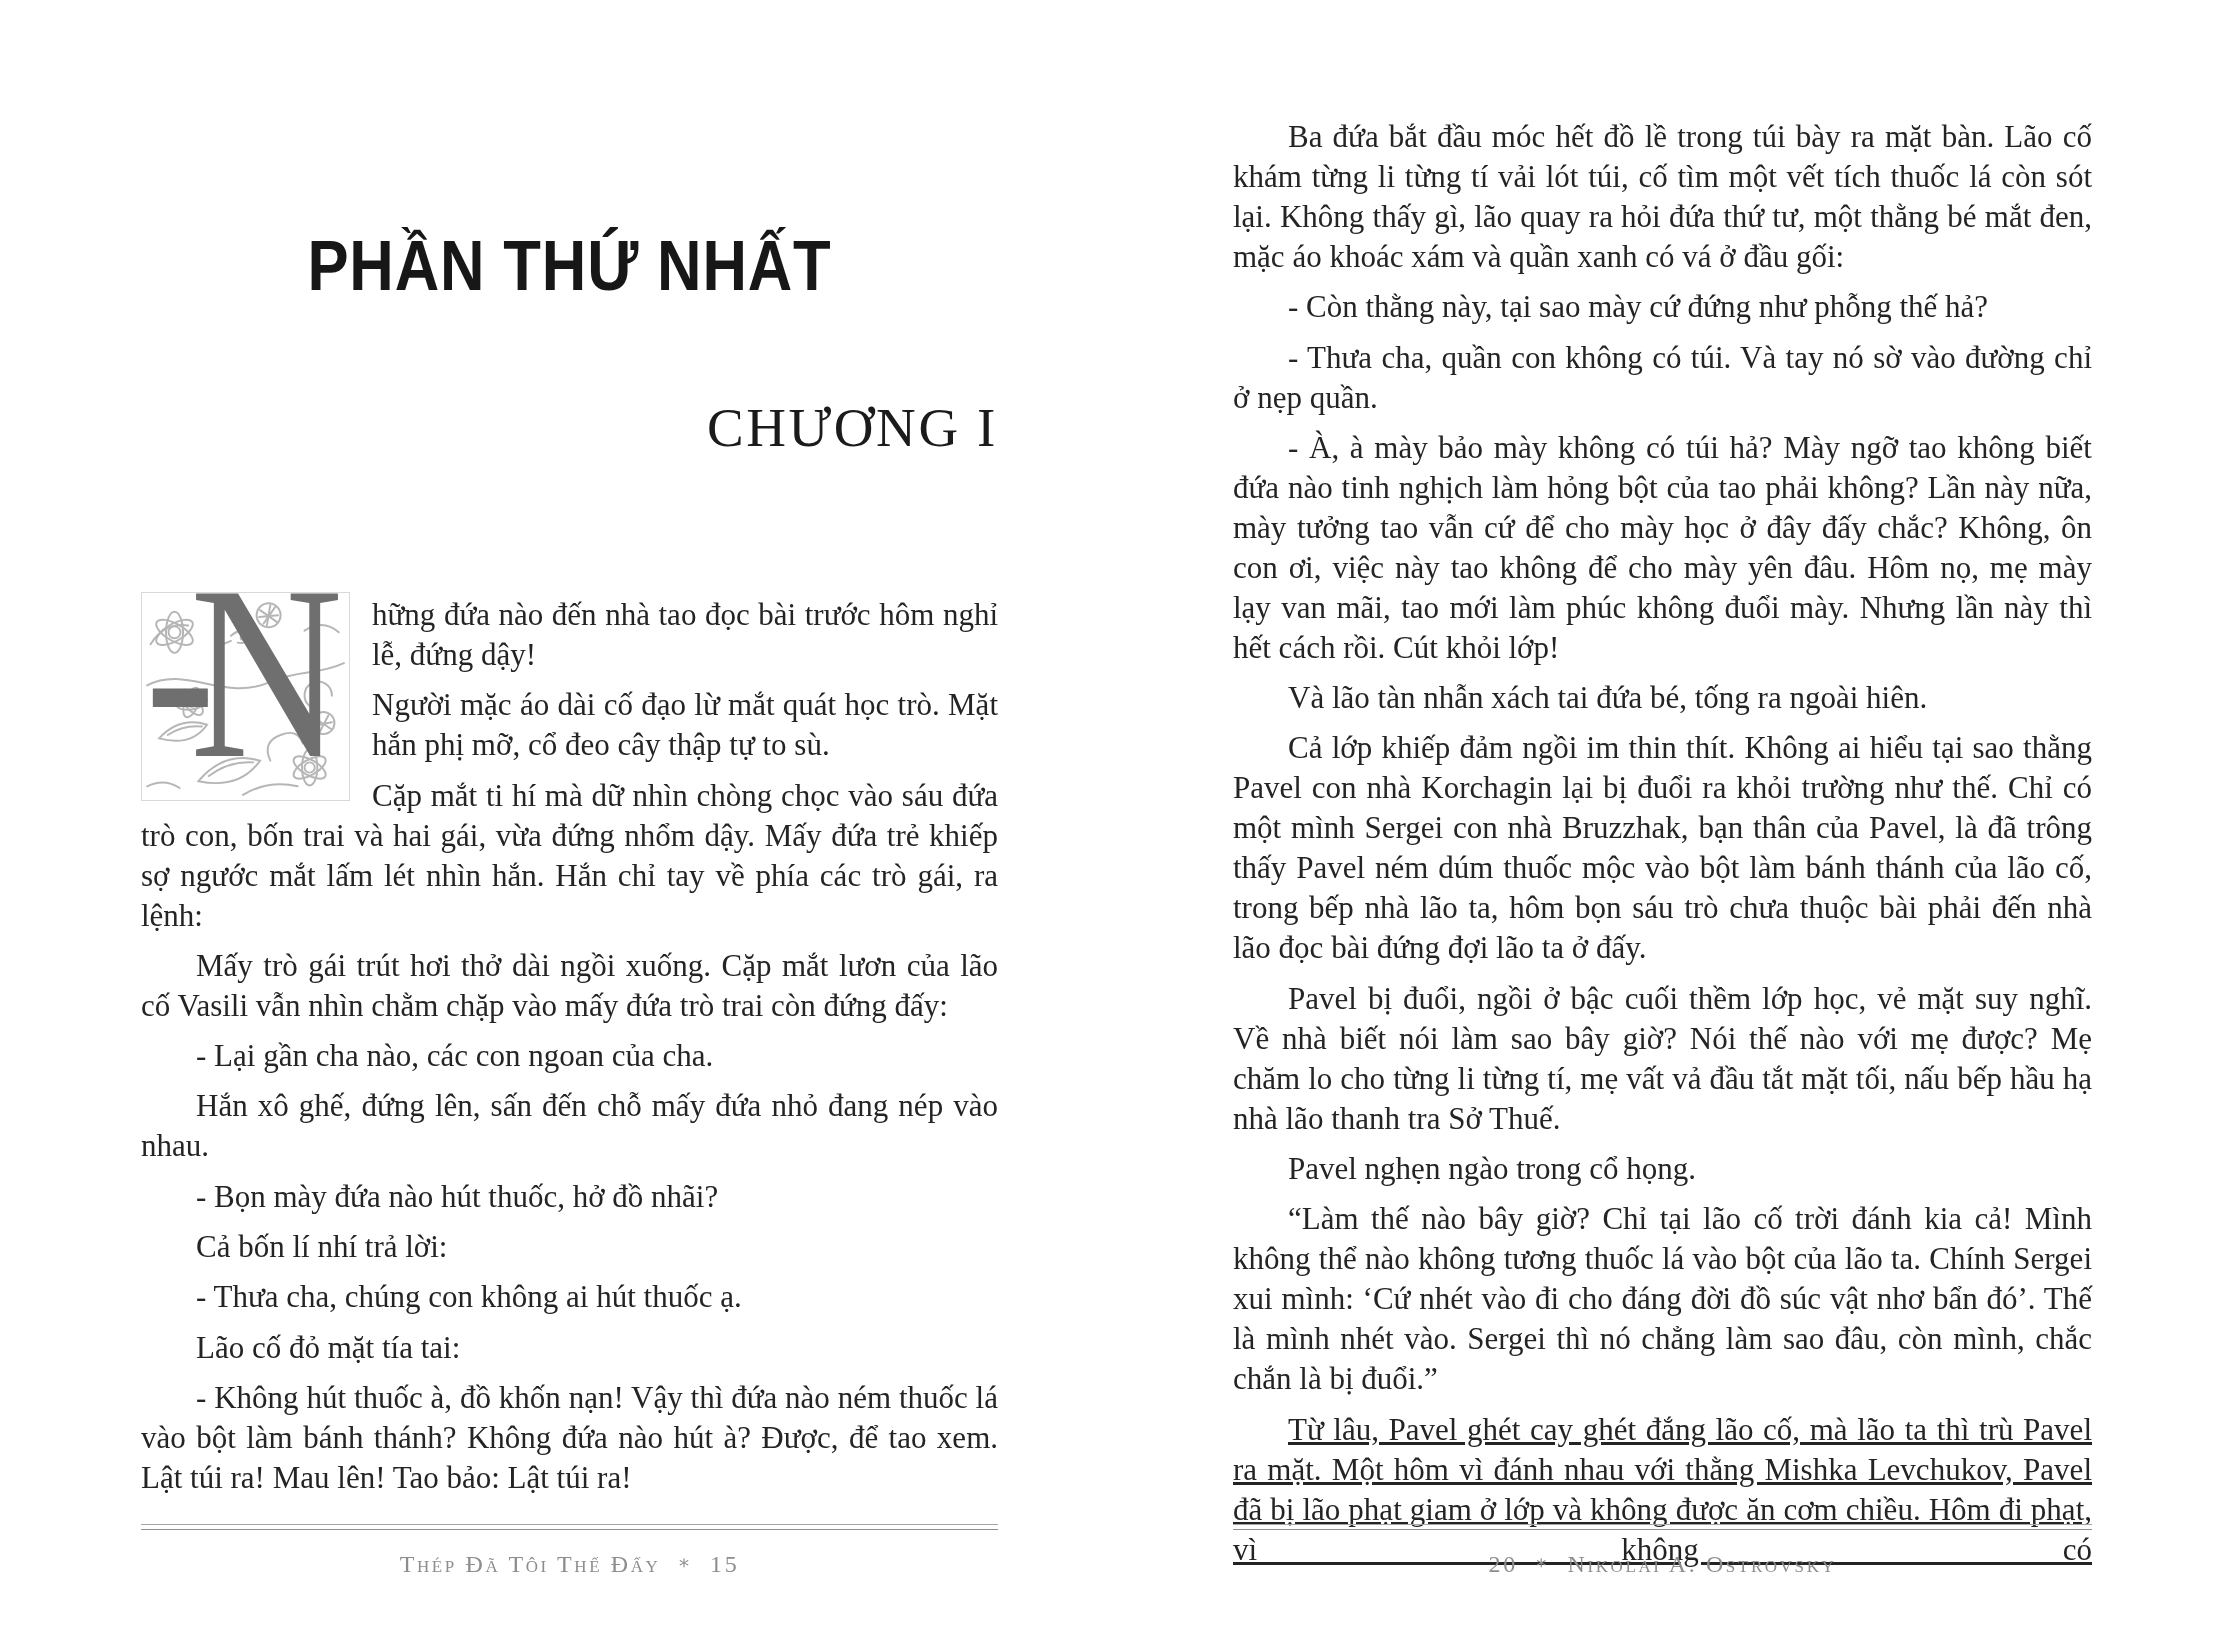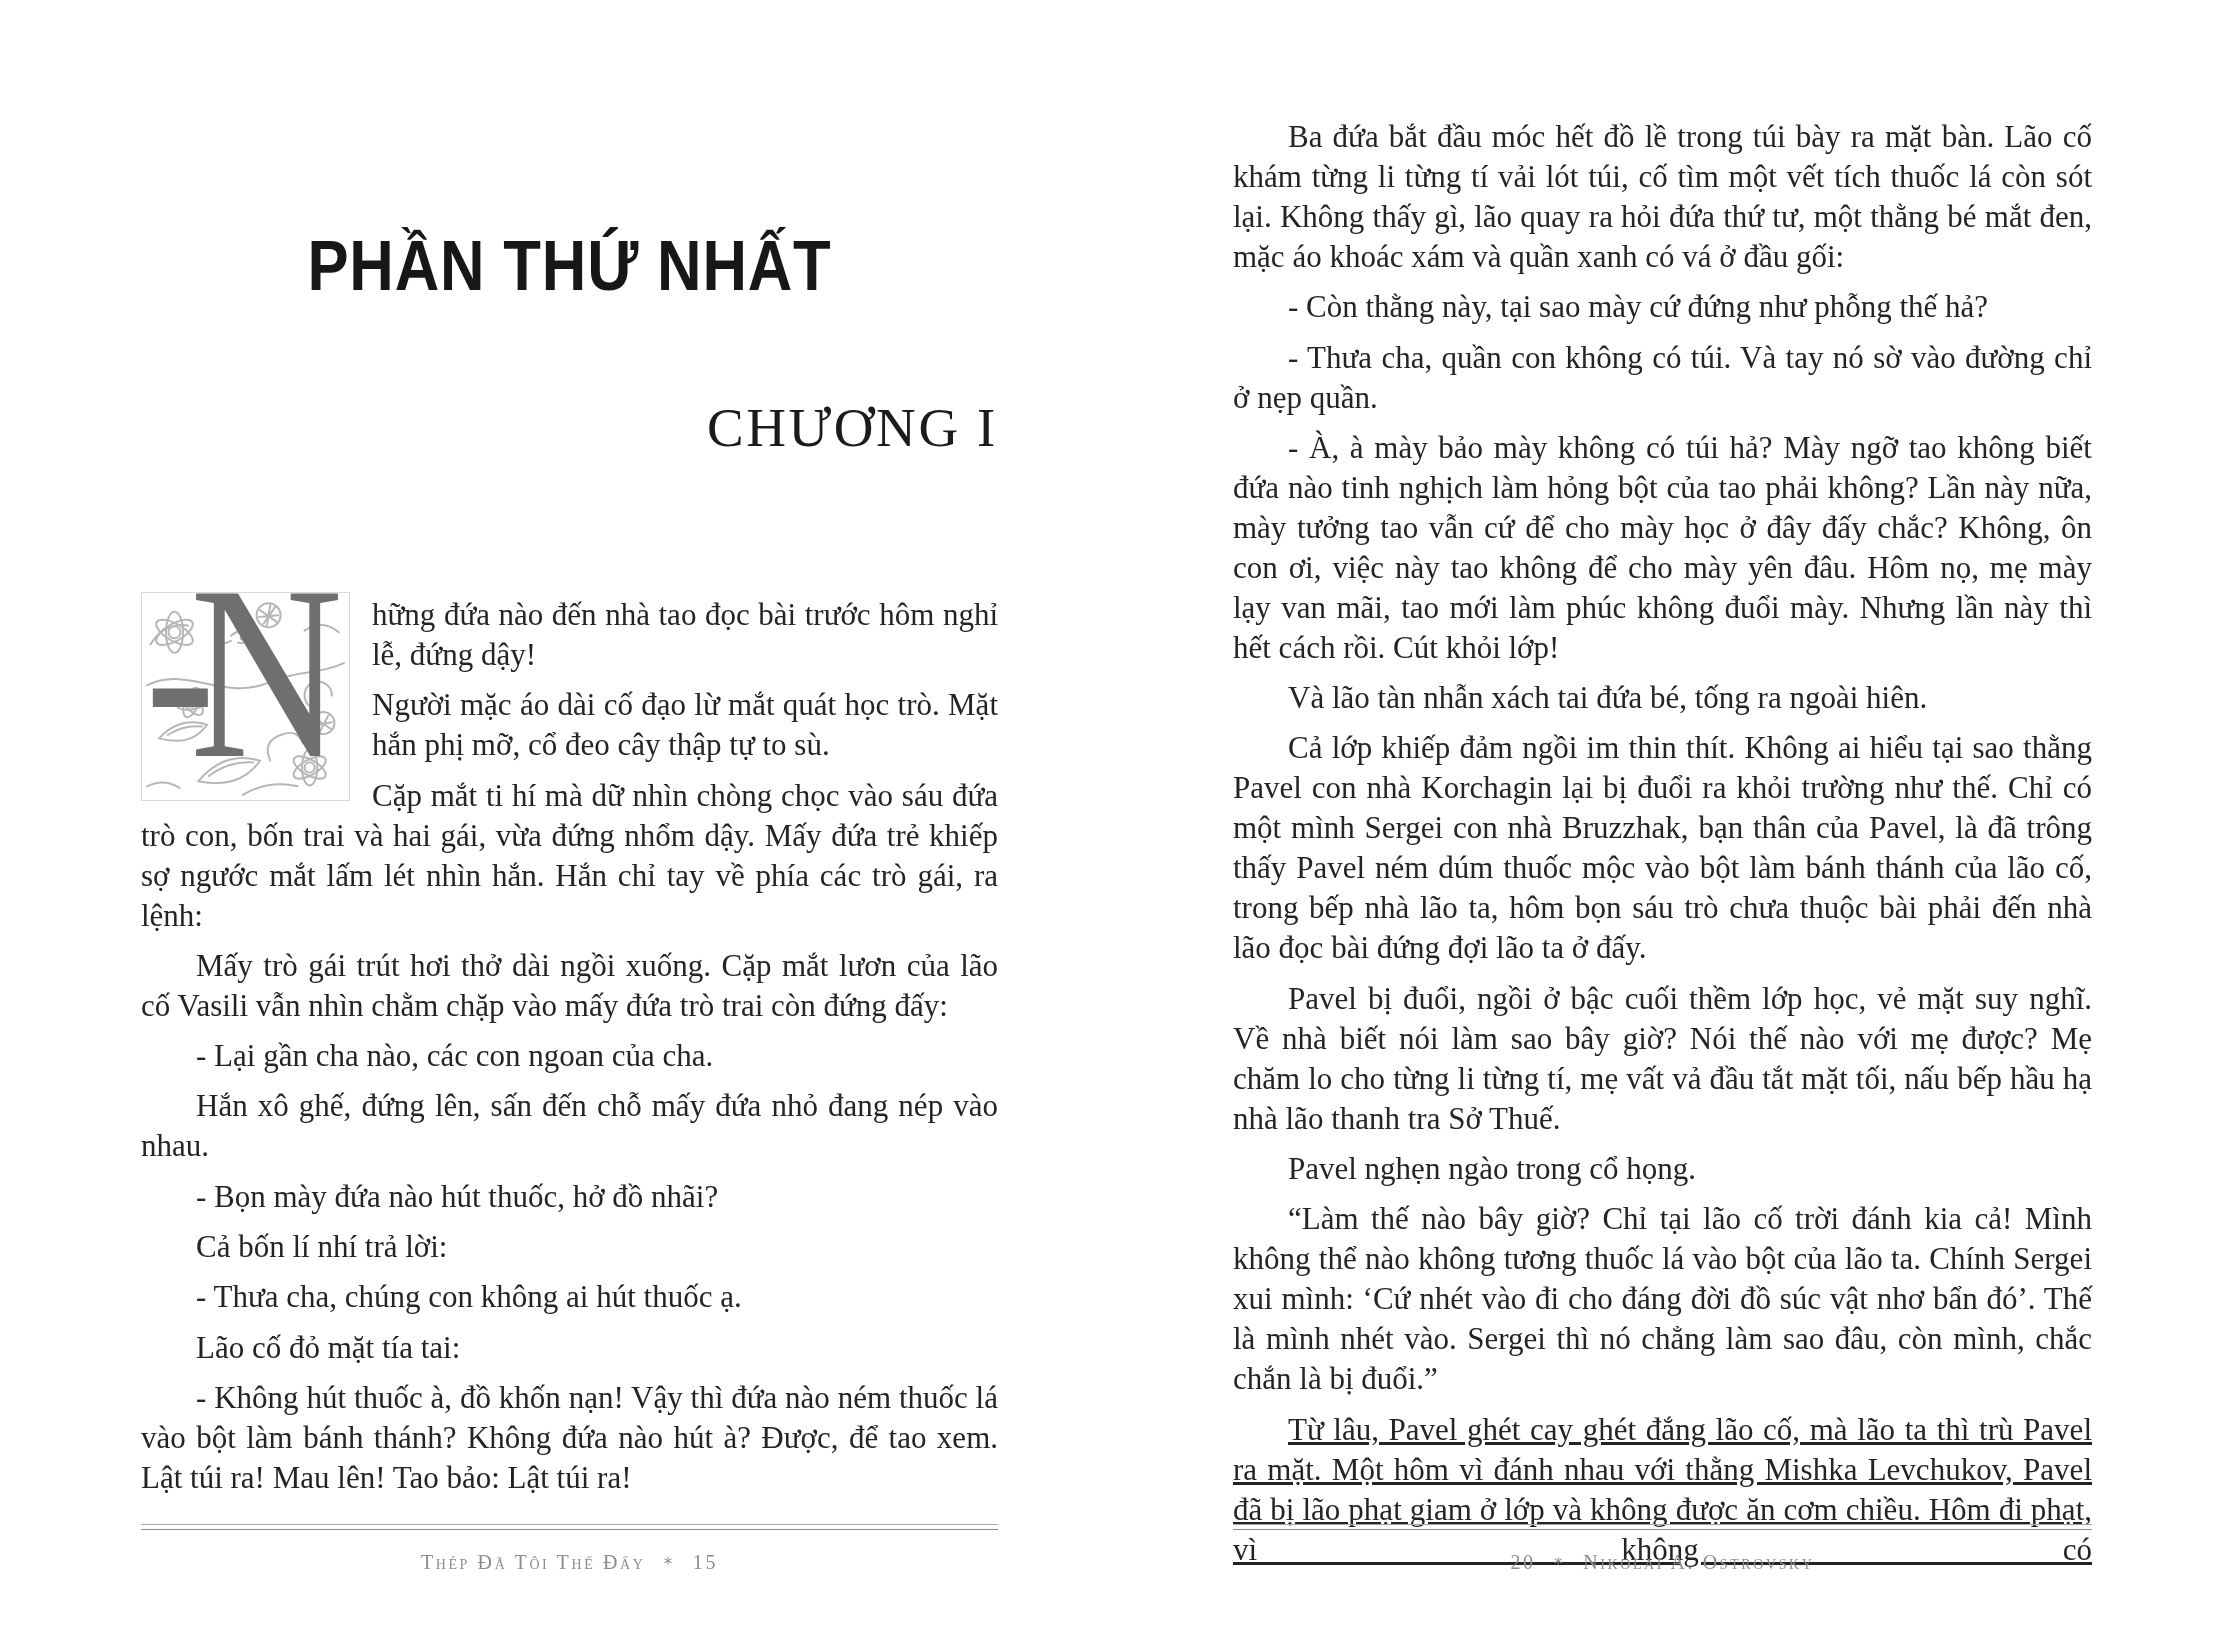--- a/index.html
+++ b/index.html
@@ -43,21 +43,21 @@
     font-size:249px;line-height:1;color:#6f6f6f;
     letter-spacing:-0.12em;transform:scaleX(0.85);transform-origin:left top;
   }
 
   .footer-rule{
     position:absolute;top:1524px;left:0;right:0;height:4.3px;
     border-top:1.7px solid #a6a6a6;border-bottom:1.7px solid #8f8f8f;
   }
   .footer-text{
     position:absolute;top:1550px;left:0;right:0;text-align:center;
-    font-variant:small-caps;font-size:20px;letter-spacing:2.6px;color:#8d8d8d;
+    font-variant:small-caps;font-size:24px;letter-spacing:2.6px;color:#8d8d8d;
     line-height:1.2;
   }
   .footer-sep{display:inline-block;margin:0 17px;font-size:0.8em;transform:translateY(-2.6px);color:#8d8d8d;}
 </style>
 </head>
 <body>
 
 <div class="page" id="page-left">
   <h1 class="part-title">PHẦN THỨ NHẤT</h1>
   <h2 class="chapter-title">CHƯƠNG I</h2>

